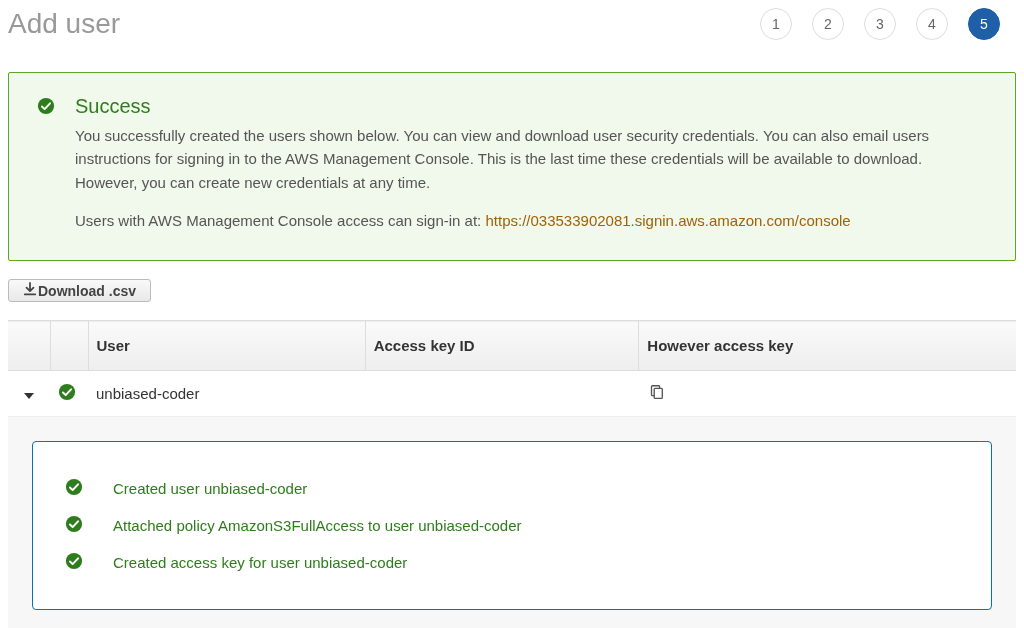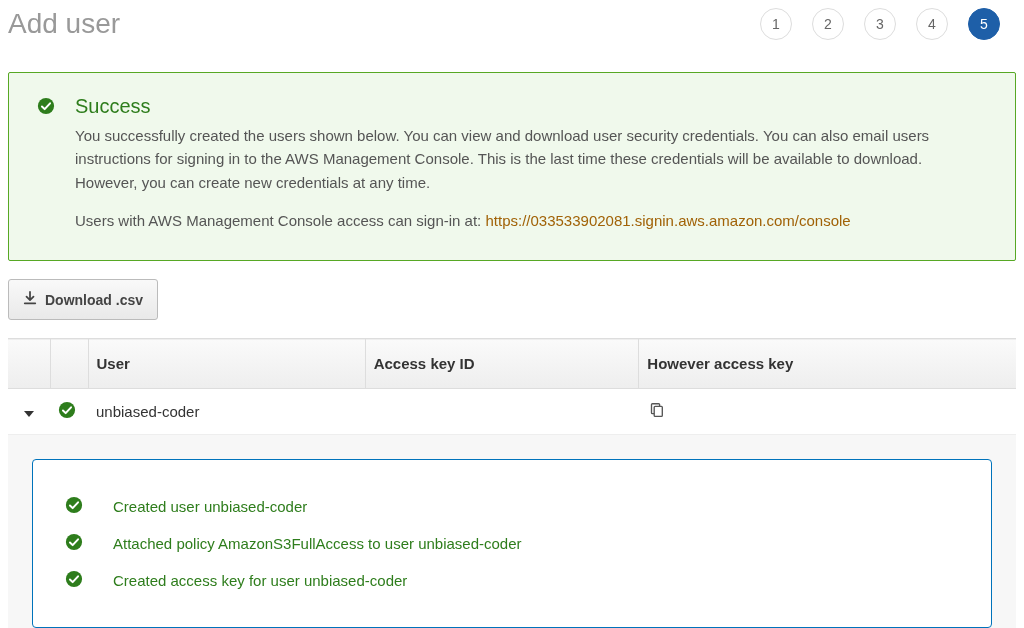--- a/index.html
+++ b/index.html
@@ -81,24 +81,24 @@
       line-height: 1.5;
       color: #555;
     }
     .success-link {
       color: #a16207;
       text-decoration: none;
     }
     .download-btn {
       display: inline-flex;
       align-items: center;
-      gap: 8px;
+      gap: 1px;
       border: 1px solid #bbb;
       background: linear-gradient(#f9f9f9, #e9e9e9);
-      padding: 11px 14px;
+      padding: 2px 14px;
       border-radius: 3px;
       font-size: 14px;
       font-weight: 700;
       color: #444;
       cursor: pointer;
       margin-bottom: 18px;
     }
     .download-icon {
       display: inline-block;
     }

